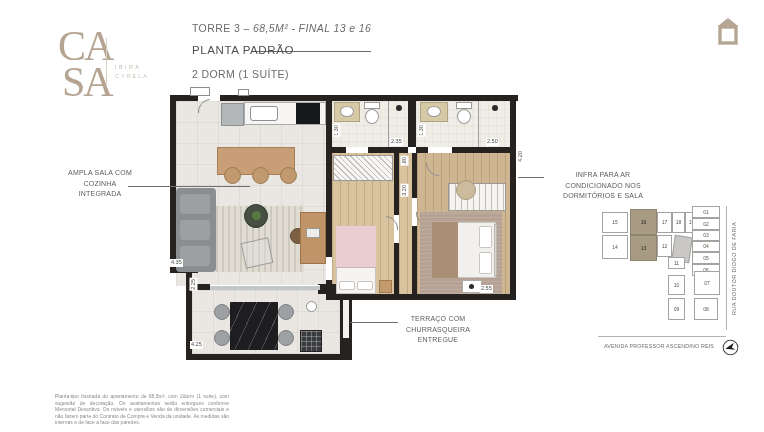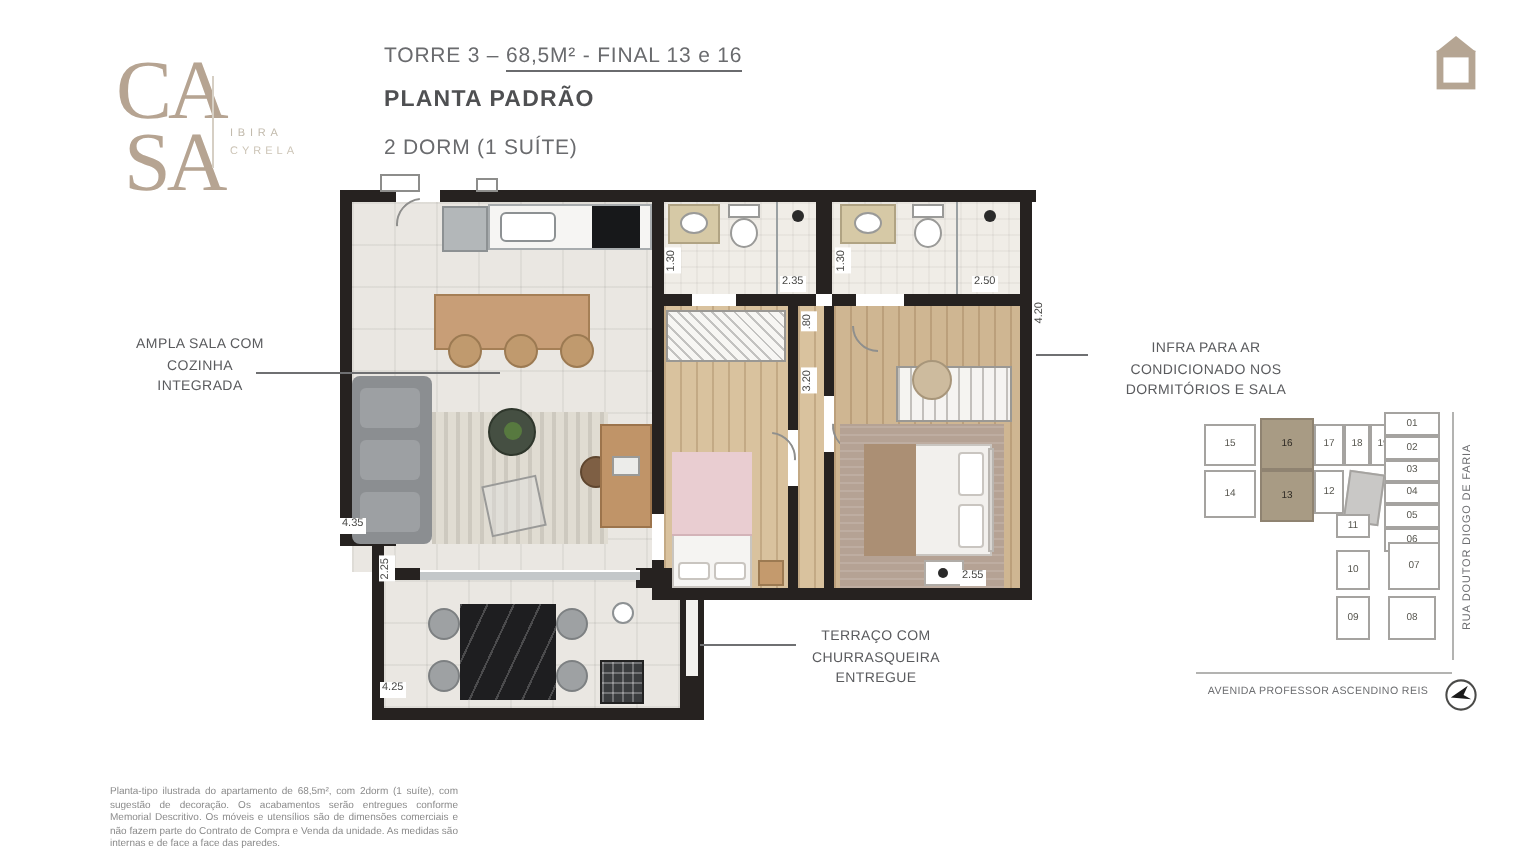--- a/index.html
+++ b/index.html
@@ -35,23 +35,23 @@
 
   <div class="abs" style="left:55px;top:26px;width:70px;height:86px;color:#b6a492;font-family:'Liberation Serif',serif;">
     <div class="abs" style="left:7px;top:38px;font-size:42px;line-height:36px;letter-spacing:-2px;">SA</div>
     <div class="abs" style="left:3px;top:2px;font-size:42px;line-height:36px;letter-spacing:-2px;">CA</div>
   </div>
   <div class="abs" style="left:106px;top:38px;width:1px;height:46px;background:#d6cfc4;"></div>
   <div class="abs" style="left:115px;top:64px;font-size:5.5px;letter-spacing:2.4px;color:#c2baac;">IBIRA</div>
   <div class="abs" style="left:115px;top:73px;font-size:5.5px;letter-spacing:2px;color:#ccc4b6;">CYRELA</div>
 
   <div class="abs" style="left:192px;top:22px;font-size:10.5px;letter-spacing:.4px;color:#6a6b6e;">
-    <span>TORRE 3 – </span><span style="border-bottom:1px solid #6a6b6e;padding-bottom:1px;">68,5M² - FINAL 13 e 16</span>
+    <span>TORRE 3 – </span><span style="border-bottom:1px solid #6a6b6e;padding-bottom:17px;font-style:italic;">68,5M² - FINAL 13 e 16</span>
   </div>
-  <div class="abs" style="left:192px;top:44px;font-size:11.5px;font-weight:bold;letter-spacing:.6px;color:#4f5052;">PLANTA PADRÃO</div>
+  <div class="abs" style="left:192px;top:44px;font-size:11.5px;font-weight:normal;letter-spacing:.6px;color:#4f5052;">PLANTA PADRÃO</div>
   <div class="abs" style="left:192px;top:68px;font-size:10.5px;letter-spacing:.4px;color:#6a6b6e;">2 DORM (1 SUÍTE)</div>
 
   <svg class="abs" style="left:716px;top:17px;" width="24" height="28" viewBox="0 0 24 28">
     <polygon points="12,1 2,9 22,9" fill="#b5a593"></polygon>
     <rect x="4" y="10" width="16" height="16" fill="none" stroke="#b5a593" stroke-width="3.4"></rect>
   </svg>
 
   <div class="abs tile" style="left:176px;top:101px;width:150px;height:185px;"></div>
   <div class="abs tile" style="left:192px;top:290px;width:148px;height:64px;"></div>
   <div class="abs bathfloor" style="left:332px;top:101px;width:76px;height:46px;"></div>

